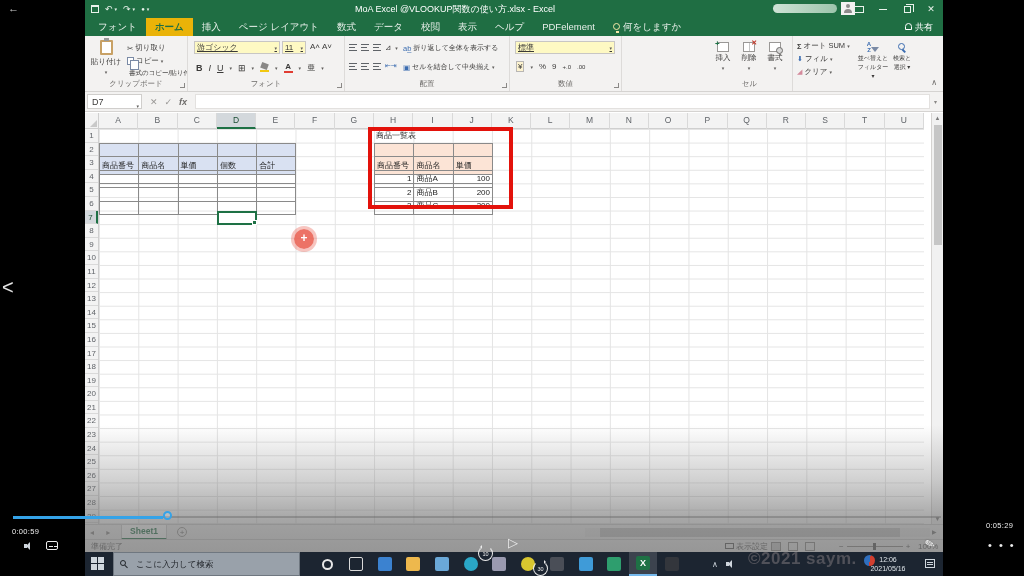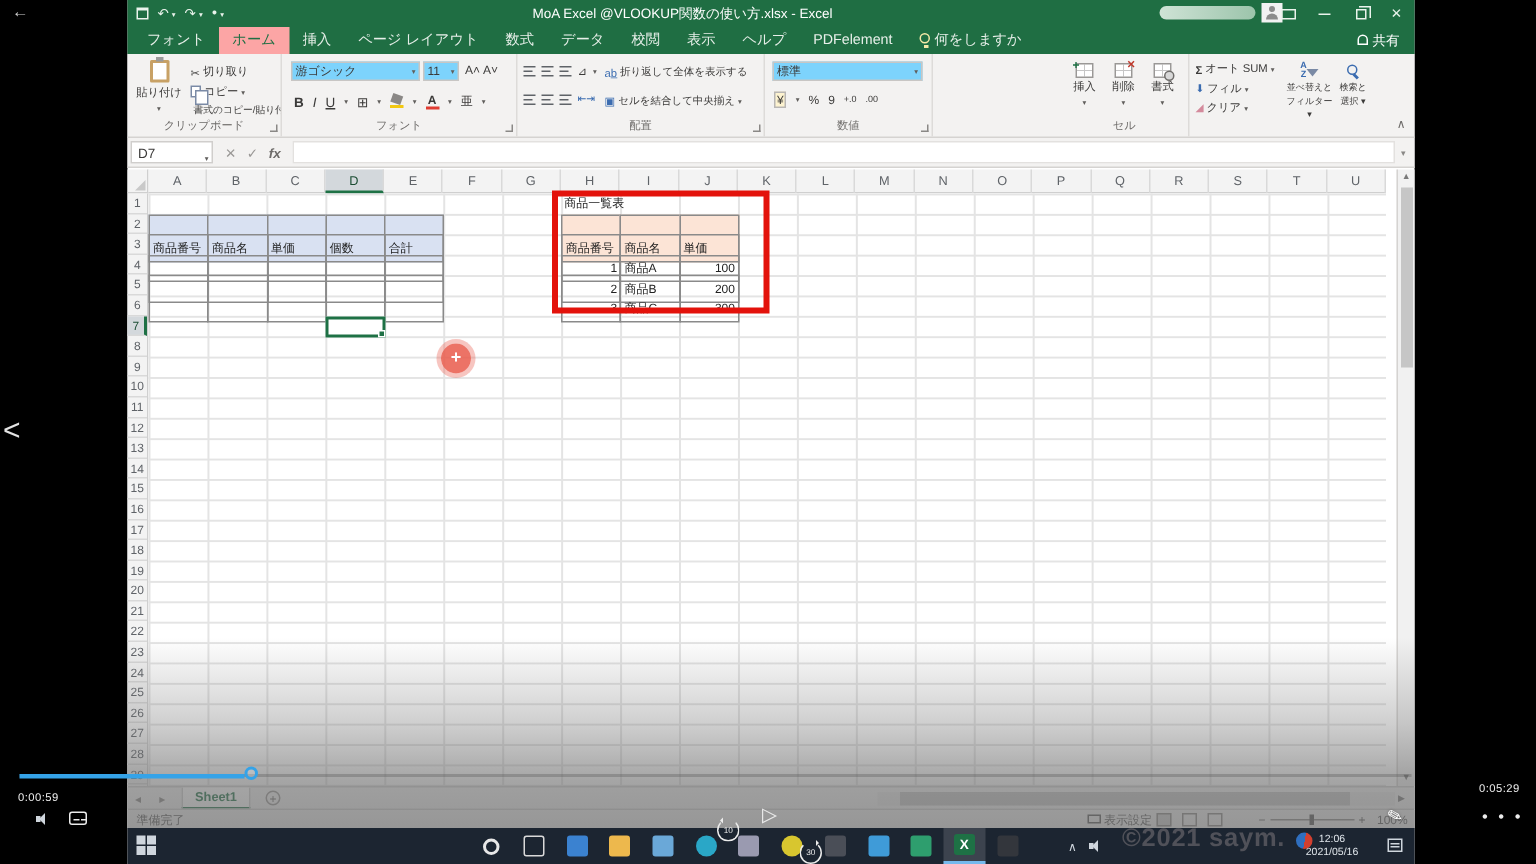--- a/index.html
+++ b/index.html
@@ -24,35 +24,35 @@
   .winbtns { position:absolute; right:0; top:0; height:18px; display:flex; }
   .winbtn { width:24px; height:18px; color:#eaf3ec; font-size:9px; display:flex; align-items:center; justify-content:center; }
   .wb-rd { width:10px; height:7px; border:1px solid #eaf3ec; }
   .wb-min { width:8px; height:1px; background:#eaf3ec; display:inline-block; }
   .wb-rst { position:relative; width:7px; height:7px; border:1px solid #eaf3ec; }
   .wb-rst:before { content:""; position:absolute; left:1px; top:-3px; width:7px; height:7px; border:1px solid #eaf3ec; border-left:none; border-bottom:none; }
 
   
   .tabrow { position:absolute; left:0; top:18px; width:858px; height:18px; background:#1f6e43; display:flex; align-items:flex-end; padding-left:4px; }
   .rtab { height:18px; line-height:18px; padding:0 9px; color:#e7efe9; font-size:9.5px; white-space:nowrap; }
-  .rtab.active { background:#fca5a5; color:#1f6e43; font-weight:normal; }
+  .rtab.active { background:#eab308; color:#1f6e43; font-weight:bold; }
   .bulb { width:7px; height:7px; border:1px solid #f5e9a8; border-radius:50%; display:inline-block; margin-right:3px; position:relative; top:0px; }
   .bulb:after { content:""; position:absolute; left:2px; top:7px; width:3px; height:2px; background:#f5e9a8; }
   .share { position:absolute; right:10px; top:18px; height:18px; line-height:18px; color:#fff; font-size:9px; }
   .share .pic { display:inline-block; width:7px; height:7px; border:1px solid #fff; border-radius:50% 50% 0 0; margin-right:3px; }
 
   
   .ribbon { position:absolute; left:0; top:36px; width:858px; height:56px; background:#f3f2f1; border-bottom:1px solid #d5d3d1; font-size:7.5px; color:#3b3a39; }
   .rgroup { position:absolute; top:0; height:55px; border-right:1px solid #ddDbd9; }
   .glabel { position:absolute; bottom:2px; left:0; right:0; text-align:center; color:#6e6c6a; font-size:7.5px; }
   .launcher { position:absolute; right:2px; bottom:3px; width:5px; height:5px; border-right:1px solid #8a8886; border-bottom:1px solid #8a8886; }
   .bigbtn { position:absolute; text-align:center; color:#3b3a39; }
   .dda { font-size:5px; color:#605e5c; }
   .srow { position:absolute; display:flex; align-items:center; gap:2px; white-space:nowrap; }
-  .selbox { position:absolute; height:13px; background:#7dd3fc; border:1px solid #c8c6c4; font-size:8px; line-height:12px; padding:0 2px; color:#3b3a39; display:flex; justify-content:space-between; align-items:center; }
+  .selbox { position:absolute; height:13px; background:#fef9c3; border:1px solid #c8c6c4; font-size:8px; line-height:12px; padding:0 2px; color:#3b3a39; display:flex; justify-content:space-between; align-items:center;text-decoration:underline; }
   .pastei { width:13px; height:15px; margin:0 auto; background:#c8a165; border-radius:1px; position:relative; }
   .pastei:before { content:""; position:absolute; left:2px; top:2px; width:9px; height:11px; background:#fff; }
   .pastei:after { content:""; position:absolute; left:4px; top:-2px; width:5px; height:3px; background:#9a9a9a; }
   .copyi { position:relative; width:7px; height:8px; border:1px solid #7a8aa5; background:#fff; }
   .copyi:before { content:""; position:absolute; left:2px; top:2px; width:7px; height:8px; border:1px solid #7a8aa5; background:#fff; }
   .fpi { width:8px; height:8px; background:#c8a165; clip-path:polygon(0 0,100% 0,100% 45%,55% 45%,55% 100%,35% 100%,35% 45%,0 45%); }
   .fillbk { position:relative; width:9px; height:9px; }
   .fillbk:before { content:""; position:absolute; left:1px; top:0; width:7px; height:6px; background:#8a8886; transform:rotate(20deg); }
   .fillbk:after { content:""; position:absolute; left:0; bottom:0; width:9px; height:2px; background:#f2c811; }
   .fcol { position:relative; width:9px; height:10px; font-size:8px; font-weight:bold; line-height:8px; text-align:center; }
@@ -513,20 +513,21 @@
       <span class="zpct">100%</span>
     </div>
 
     <div class="taskbar">
       <span class="startbtn">
           <i></i>
           <i></i>
           <i></i>
           <i></i>
         </span>
+      <span class="tsearch"><span class="mg"></span><span>ここに入力して検索</span></span>
       <span class="ticons" id="ticons">
           <span class="tslot">
             <span class="tico ring"></span>
           </span>
           <span class="tslot">
             <span class="tico outline"></span>
           </span>
           <span class="tslot">
             <span class="tico fill" style="background: rgb(59, 130, 208);"></span>
           </span>

